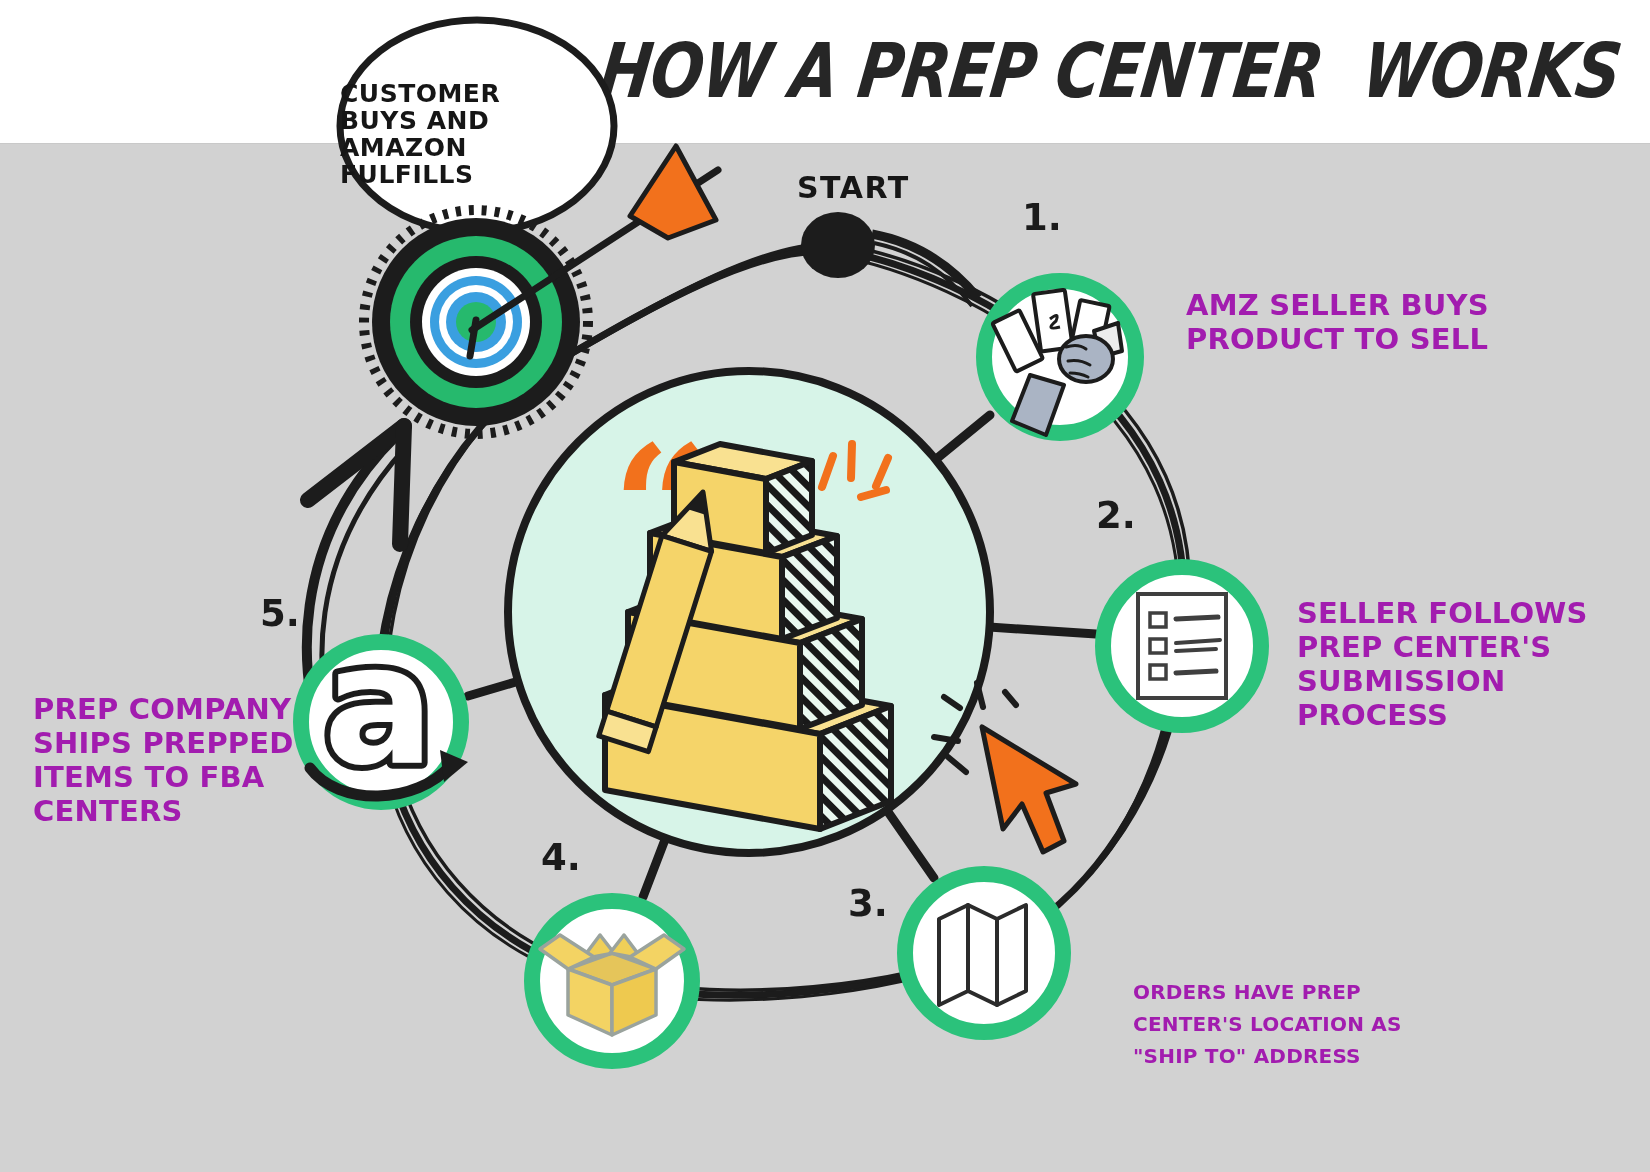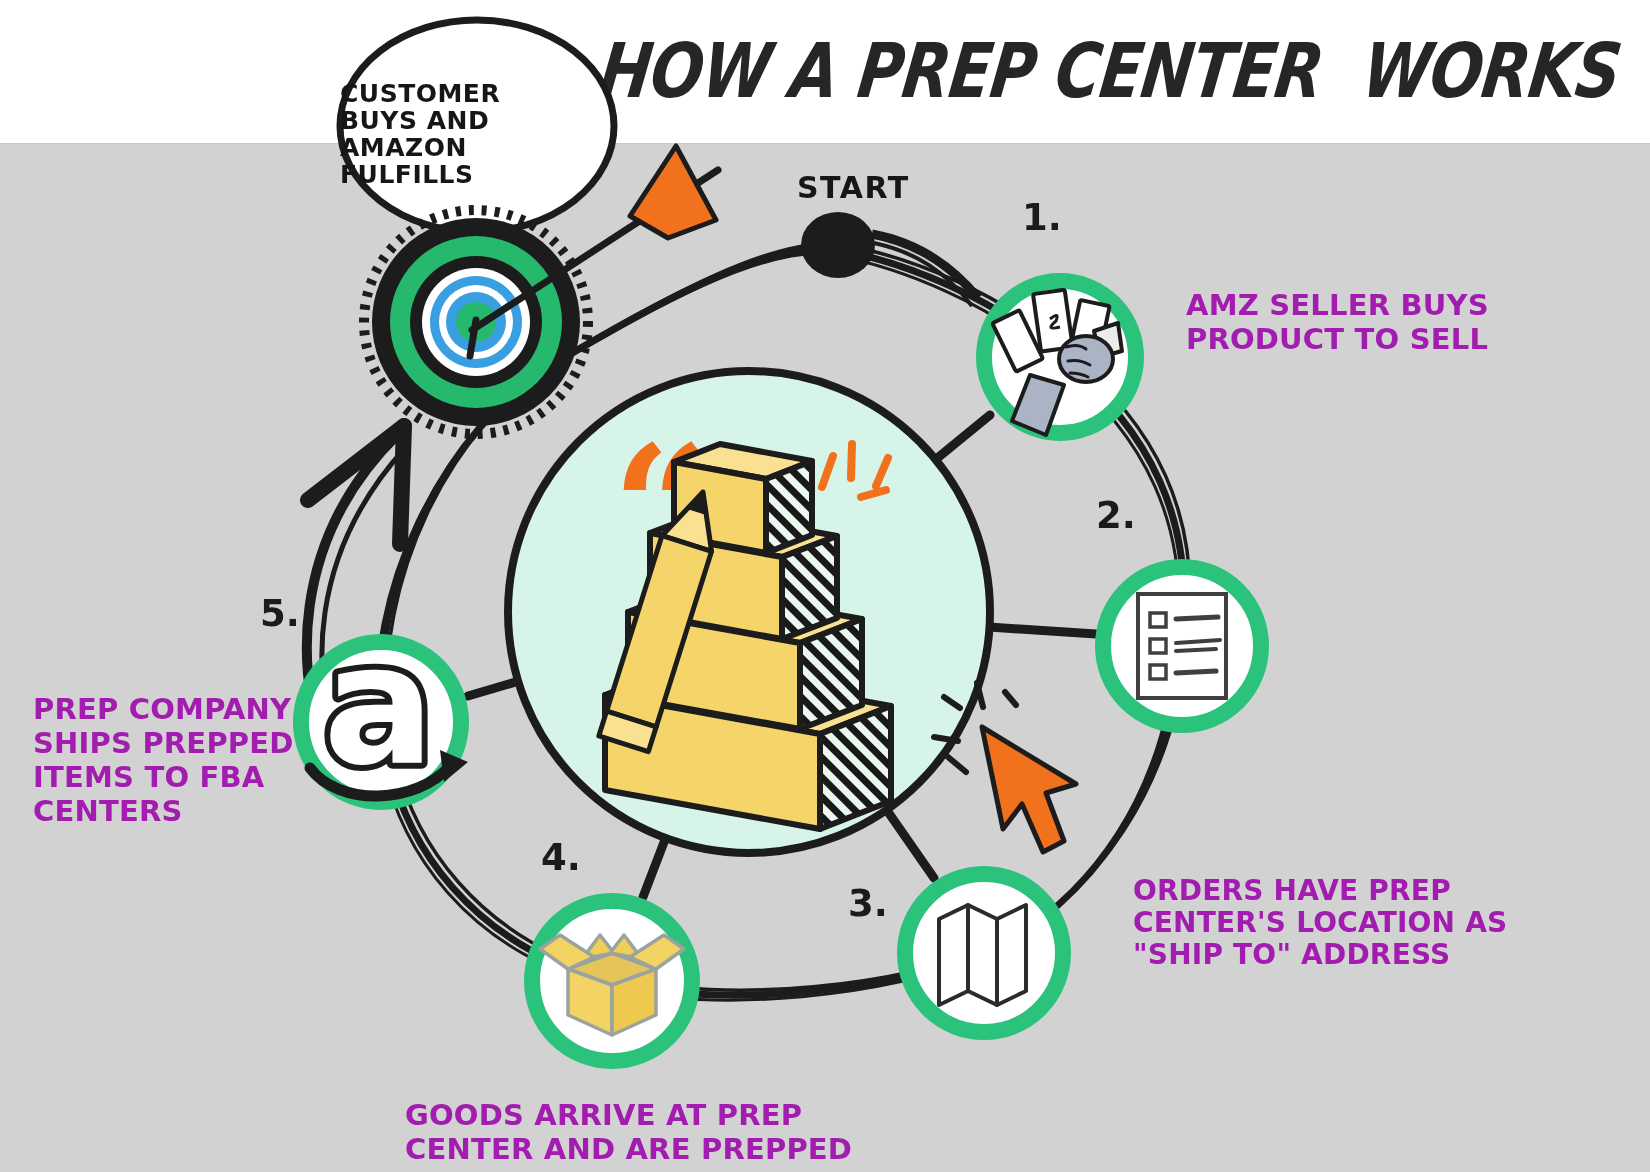--- a/index.html
+++ b/index.html
@@ -29,21 +29,21 @@
   #num2{left:1096px;top:494px;}
   #num3{left:848px;top:882px;}
   #num4{left:541px;top:836px;}
   #num5{left:260px;top:592px;}
   .steptext{
     font-size:29px;line-height:34px;letter-spacing:.2px;color:#a21caf;
     white-space:pre-line;
   }
   #t1{left:1186px;top:288px;}
   #t2{left:1297px;top:596px;}
-  #t3{left:1133px;top:875px;font-size:28px;line-height:32px;}
+  #t3{left:1133px;top:976px;font-size:20px;line-height:32px;}
   #t4{left:405px;top:1098px;}
   #t5{left:33px;top:692px;}
   svg{position:absolute;left:0;top:0;}
 </style>
 </head>
 <body>
 
 <div id="stage">
 
   <div id="topband"></div>
@@ -213,23 +213,25 @@
   <div id="start-label" class="lbl">START</div>
 
   <div id="num1" class="lbl num">1.</div>
   <div id="num2" class="lbl num">2.</div>
   <div id="num3" class="lbl num">3.</div>
   <div id="num4" class="lbl num">4.</div>
   <div id="num5" class="lbl num">5.</div>
 
   <div id="t1" class="lbl steptext">AMZ SELLER BUYS
 PRODUCT TO SELL</div>
+  <div id="t2" class="lbl steptext">SELLER FOLLOWS
+PREP CENTER'S
+SUBMISSION
+PROCESS</div>
   <div id="t3" class="lbl steptext">ORDERS HAVE PREP
 CENTER'S LOCATION AS
 "SHIP TO" ADDRESS</div>
-  <div id="t4" class="lbl steptext">GOODS ARRIVE AT PREP
-CENTER AND ARE PREPPED</div>
   <div id="t5" class="lbl steptext">PREP COMPANY
 SHIPS PREPPED
 ITEMS TO FBA
 CENTERS</div>
 
 </div>
 
 </body></html>

